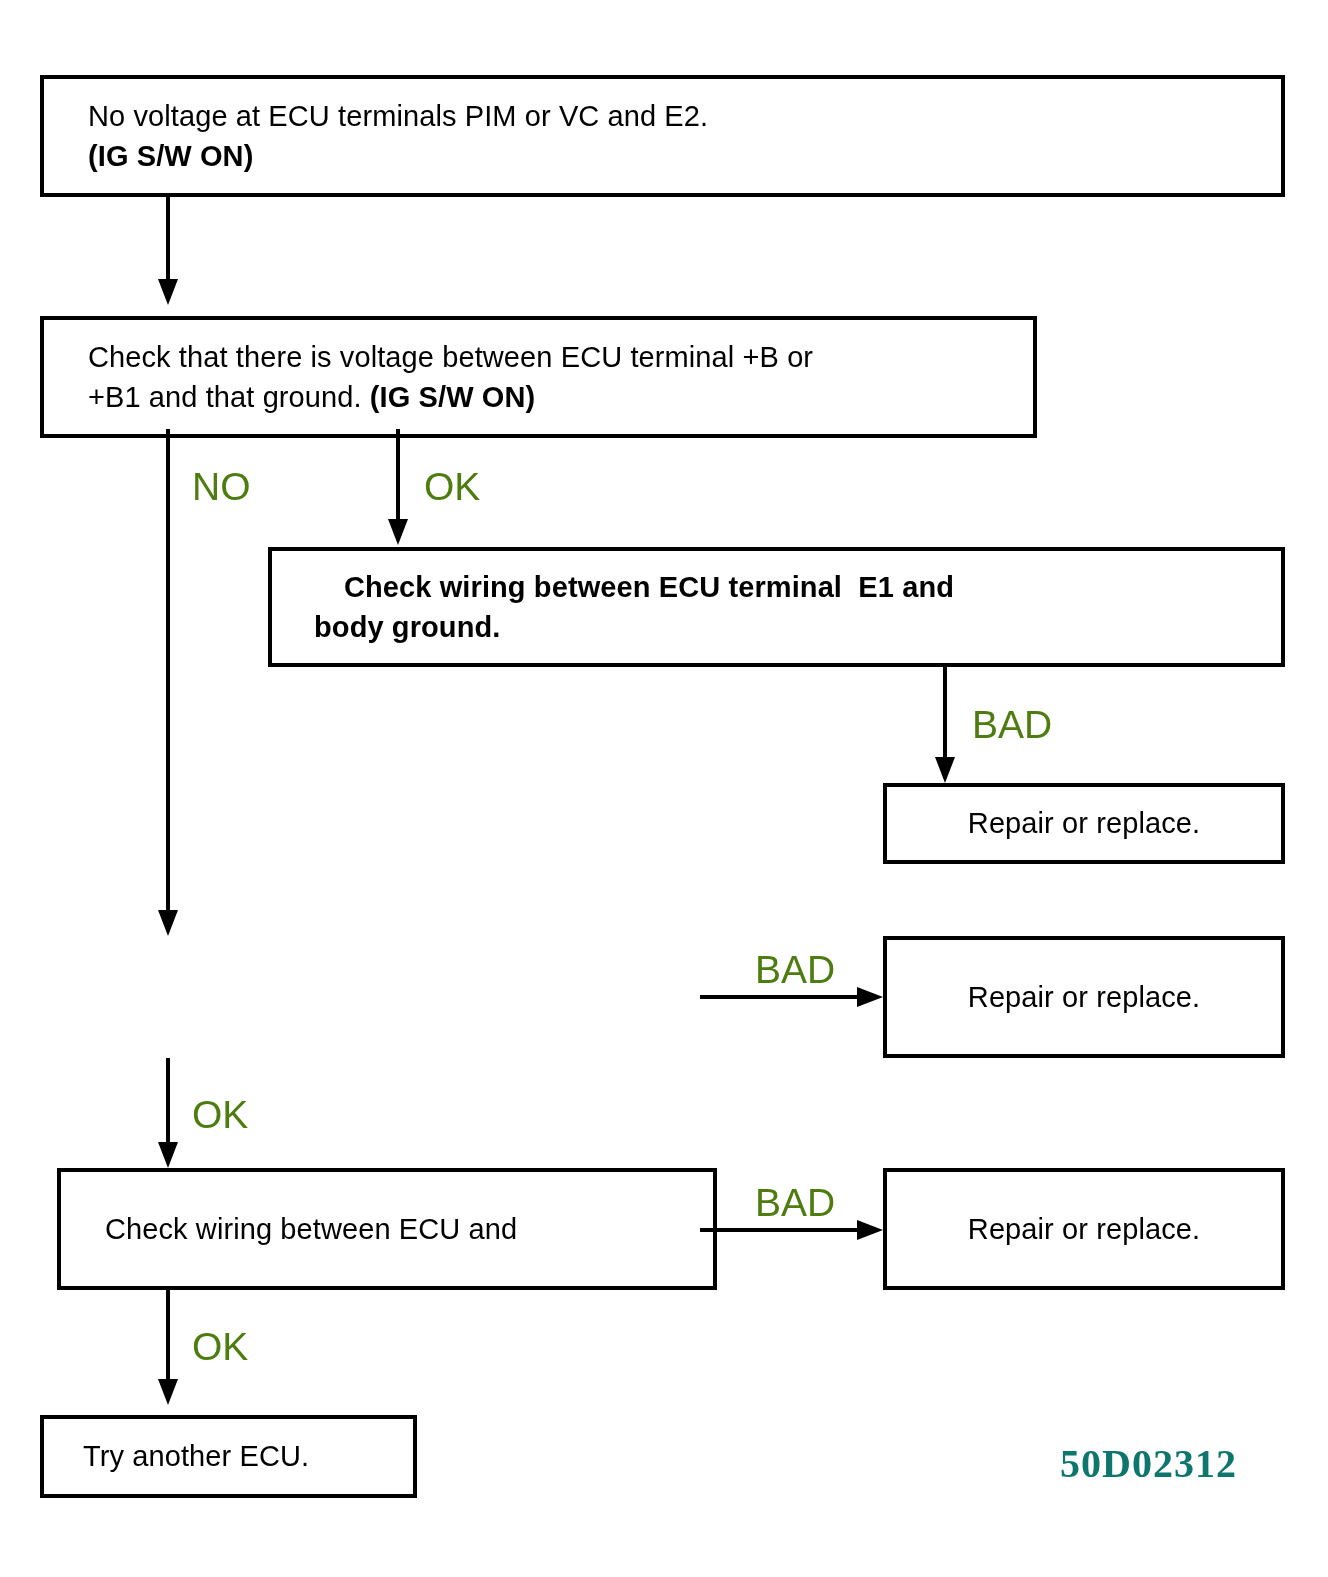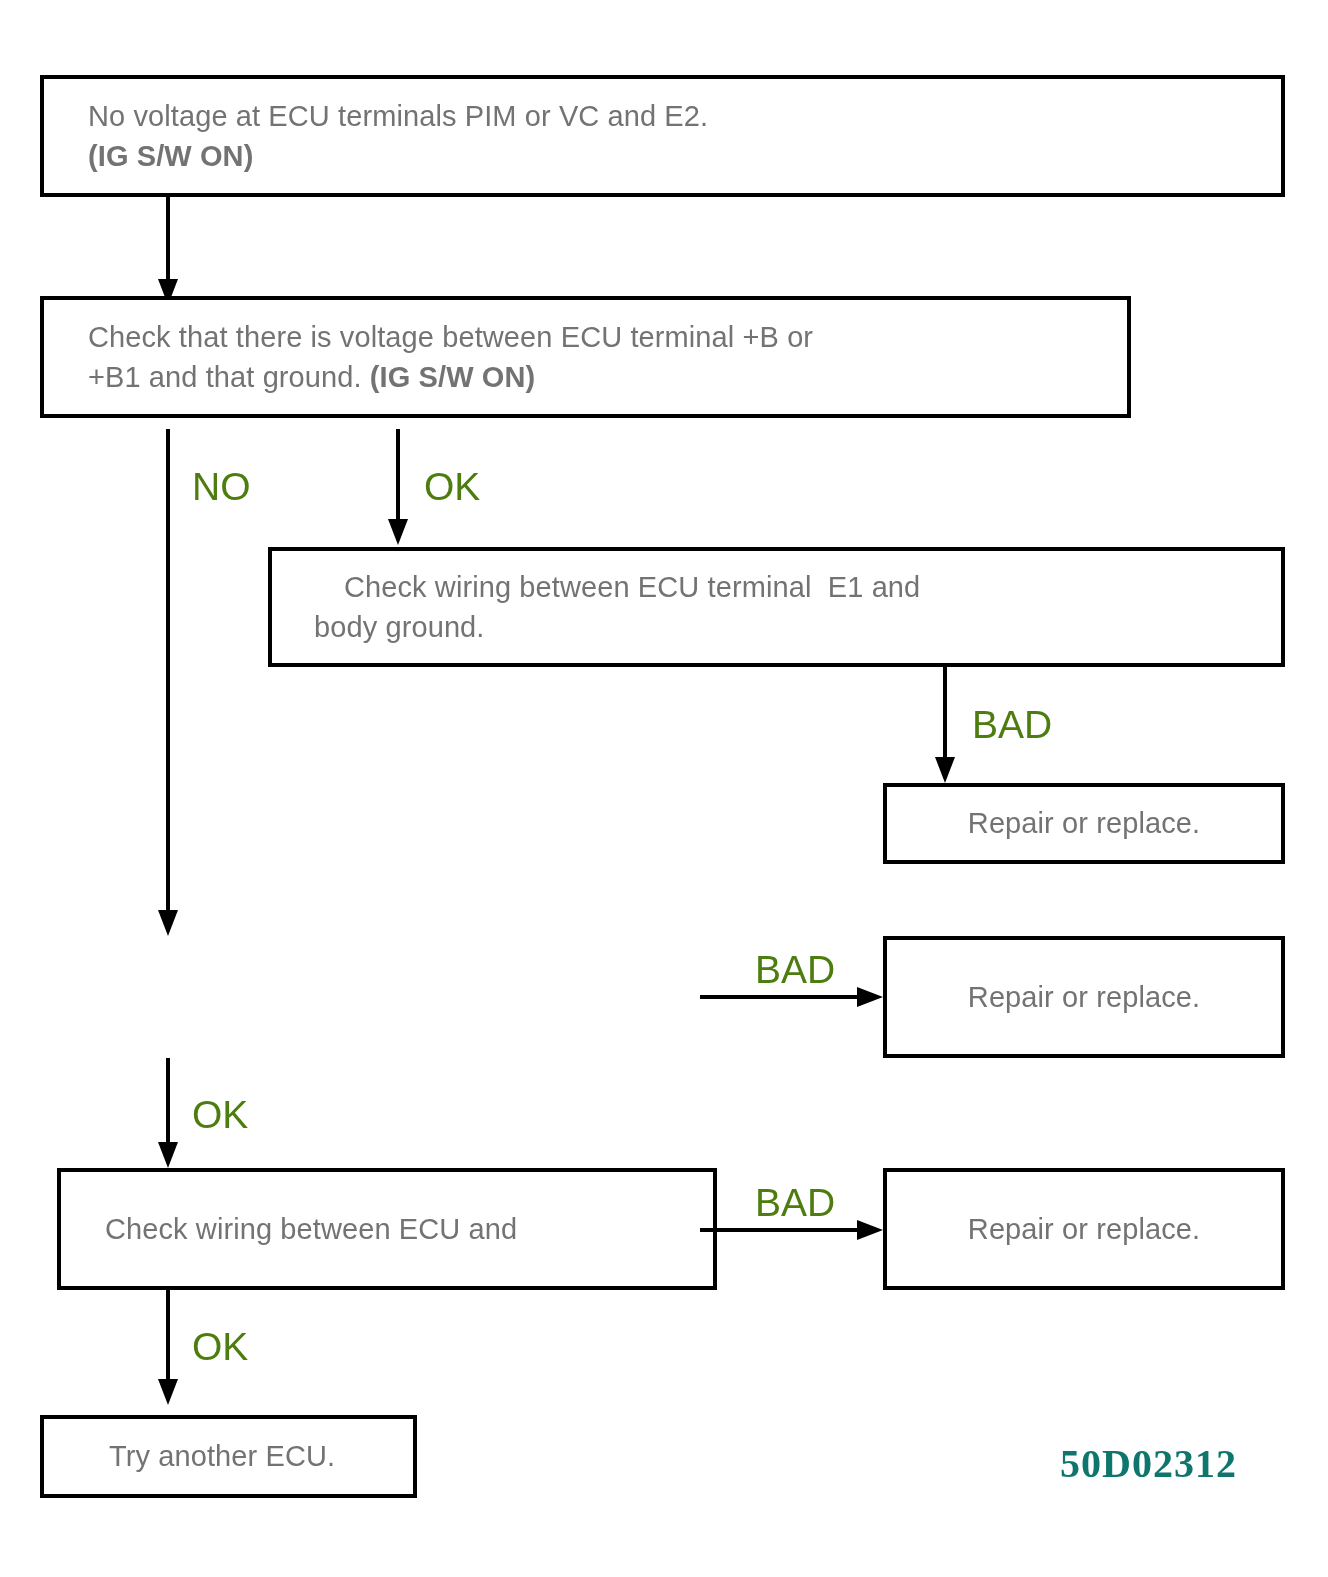--- a/index.html
+++ b/index.html
@@ -21,21 +21,21 @@
     box-sizing: border-box;
     border: 4px solid #000000;
     background: #ffffff;
     display: flex;
     flex-direction: column;
     justify-content: center;
   }
   .node .line {
     font-size: 29px;
     line-height: 1.38;
-    color: #737373;
+    color: #000000;
     white-space: pre;
     padding-left: 44px;
     letter-spacing: 0.1px;
   }
   .node.centered .line {
     padding-left: 0;
     text-align: center;
   }
   .node .line.bold {
     font-weight: bold;
@@ -90,34 +90,34 @@
 <div id="page">
 
   <div class="node" style="left:40px; top:75px; width:1245px; height:122px;">
     <div class="line">No voltage at ECU terminals PIM or VC and E2.</div>
     <div class="line bold">(IG S/W ON)</div>
   </div>
 
   <div class="vline" style="left:166px; top:197px; height:84px;"></div>
   <div class="arrow-down" style="left:158px; top:279px;"></div>
 
-  <div class="node" style="left:40px; top:296px; width:1091px; height:122px;">
+  <div class="node" style="left:40px; top:316px; width:997px; height:122px;">
     <div class="line">Check that there is voltage between ECU terminal +B or</div>
     <div class="line"><span>+B1 and that ground. </span><b>(IG S/W ON)</b></div>
   </div>
 
   <div class="vline" style="left:166px; top:429px; height:483px;"></div>
   <div class="arrow-down" style="left:158px; top:910px;"></div>
   <div class="edge-label" style="left:192px; top:465px;">NO</div>
 
   <div class="vline" style="left:396px; top:429px; height:92px;"></div>
   <div class="arrow-down" style="left:388px; top:519px;"></div>
   <div class="edge-label" style="left:424px; top:465px;">OK</div>
 
-  <div class="node" style="left:268px; top:547px; width:1017px; height:120px;">
+  <div class="node" style="left:268px; top:547px; width:1017px; height:120px;font-weight:bold;">
     <div class="line" style="padding-left:72px;">Check wiring between ECU terminal  E1 and</div>
     <div class="line" style="padding-left:42px;">body ground.</div>
   </div>
 
   <div class="vline" style="left:943px; top:667px; height:92px;"></div>
   <div class="arrow-down" style="left:935px; top:757px;"></div>
   <div class="edge-label" style="left:972px; top:703px;">BAD</div>
 
   <div class="node centered" style="left:883px; top:783px; width:402px; height:81px;">
     <div class="line">Repair or replace.</div>
@@ -146,18 +146,18 @@
 
   <div class="node centered" style="left:883px; top:1168px; width:402px; height:122px;">
     <div class="line">Repair or replace.</div>
   </div>
 
   <div class="vline" style="left:166px; top:1290px; height:91px;"></div>
   <div class="arrow-down" style="left:158px; top:1379px;"></div>
   <div class="edge-label" style="left:192px; top:1325px;">OK</div>
 
   <div class="node" style="left:40px; top:1415px; width:377px; height:83px;">
-    <div class="line" style="padding-left:65px;">Try another ECU.</div>
+    <div class="line" style="padding-left:39px;">Try another ECU.</div>
   </div>
 
   <div class="code-label" style="left:1060px; top:1440px;">50D02312</div>
 
 </div>
 
 </body></html>

